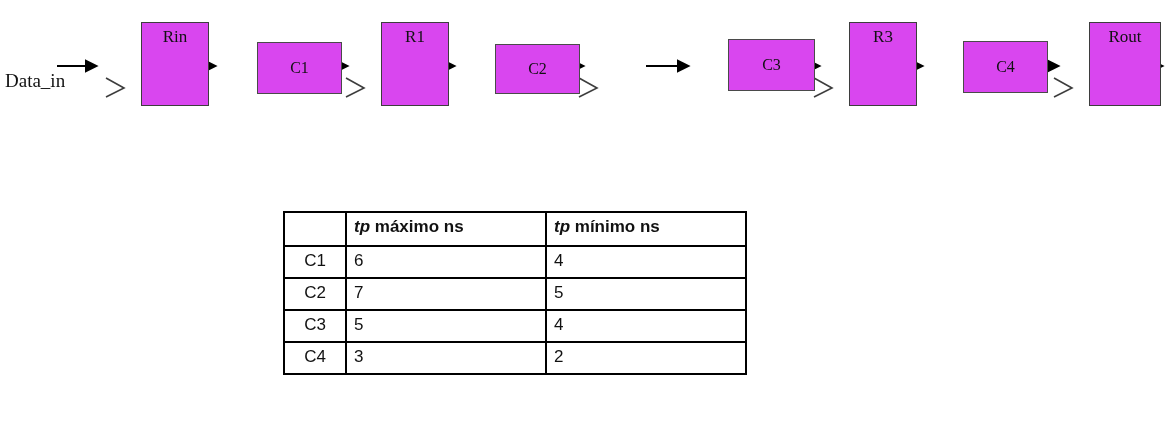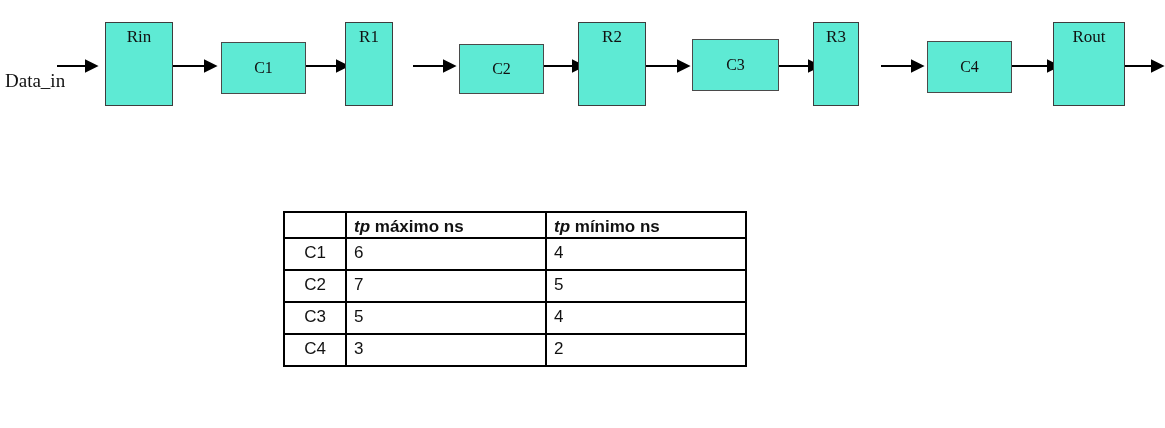--- a/index.html
+++ b/index.html
@@ -18,22 +18,23 @@
   
   #pipeline-diagram {
     position: absolute;
     left: 0; top: 0;
     width: 1165px;
     height: 130px;
   }
   .blk {
     position: absolute;
     box-sizing: border-box;
-    background: #5eead4;
+    background: #d946ef;
     border: 1.4px solid #4a4a4a;
+    margin-left: 36px;
   }
   .blk-reg { border-color: #3d3d3d; }
   .blk-label {
     position: absolute;
     left: 0;
     width: 100%;
     text-align: center;
     font-family: "Liberation Serif", serif;
     color: #111111;
     line-height: 1;
@@ -63,21 +64,21 @@
   }
   #timing-table td, #timing-table th {
     border: 2px solid #000000;
     padding: 0;
     color: #111111;
   }
   #timing-table th {
     font-weight: bold;
     font-size: 17px;
     text-align: left;
-    padding: 4px 7px 0 7px;
+    padding: 4px 7px 8px 7px;
   }
   #timing-table th .tp {
     font-style: italic;
     font-weight: bold;
   }
   #timing-table td {
     font-size: 17px;
     font-weight: normal;
     padding: 4px 7px 6px 7px;
   }
@@ -128,37 +129,34 @@
   </svg>
 
   <div class="blk blk-reg" style="left:105px; top:22px; width:68px; height:84px;">
     <div class="blk-label reg-label">Rin</div>
   </div>
 
   <div class="blk" style="left:221px; top:42px; width:85px; height:52px;">
     <div class="blk-label comb-label">C1</div>
   </div>
 
-  <div class="blk blk-reg" style="left:345px; top:22px; width:48px; height:84px;">
+  <div class="blk blk-reg" style="left:345px; top:22px; width:68px; height:84px;">
     <div class="blk-label reg-label">R1</div>
   </div>
 
   <div class="blk" style="left:459px; top:44px; width:85px; height:50px;">
     <div class="blk-label comb-label">C2</div>
   </div>
 
-  <div class="blk blk-reg" style="left:578px; top:22px; width:68px; height:84px;">
-    <div class="blk-label reg-label">R2</div>
-  </div>
 
   <div class="blk" style="left:692px; top:39px; width:87px; height:52px;">
     <div class="blk-label comb-label">C3</div>
   </div>
 
-  <div class="blk blk-reg" style="left:813px; top:22px; width:46px; height:84px;">
+  <div class="blk blk-reg" style="left:813px; top:22px; width:68px; height:84px;">
     <div class="blk-label reg-label">R3</div>
   </div>
 
   <div class="blk" style="left:927px; top:41px; width:85px; height:52px;">
     <div class="blk-label comb-label">C4</div>
   </div>
 
   <div class="blk blk-reg" style="left:1053px; top:22px; width:72px; height:84px;">
     <div class="blk-label reg-label">Rout</div>
   </div>

